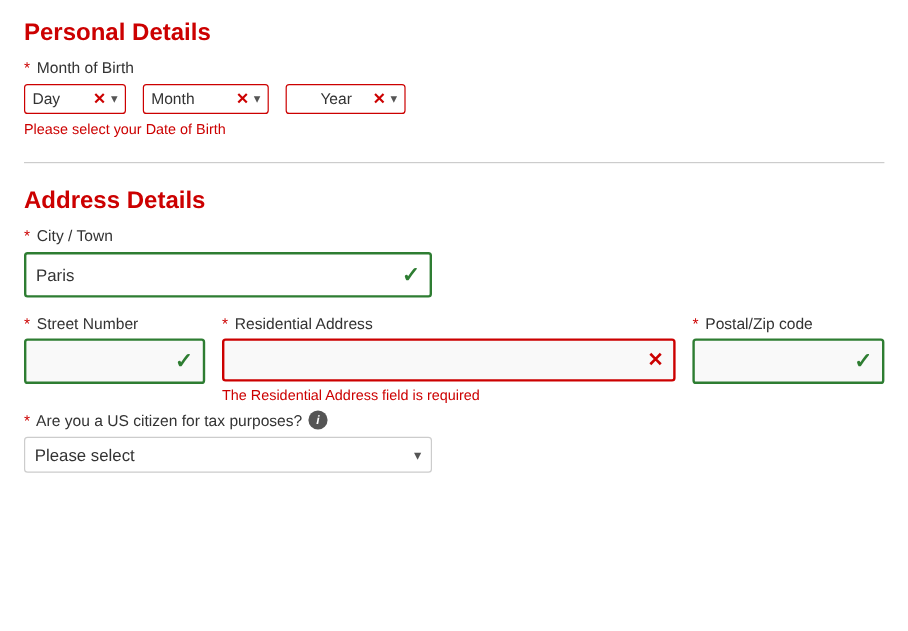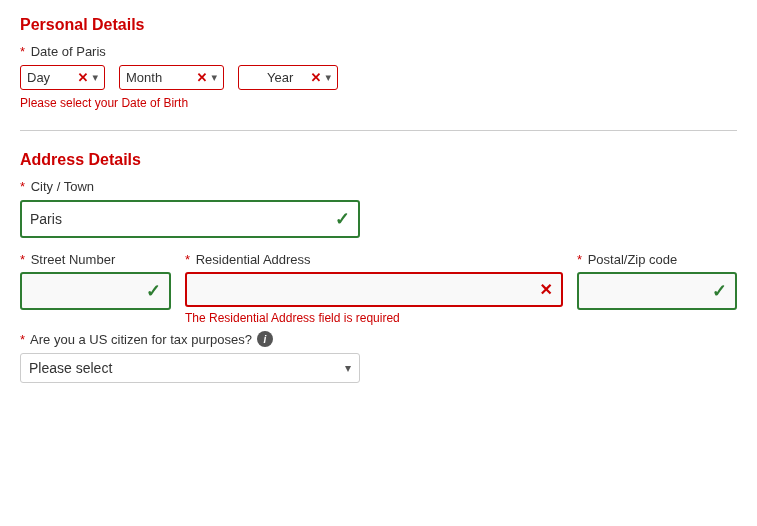--- a/index.html
+++ b/index.html
@@ -7,21 +7,21 @@
       font-family: Arial, sans-serif;
       font-size: 14px;
       background: #fff;
       color: #333;
       padding: 16px 20px;
       width: 757px;
     }
 
     .section-title {
       color: #cc0000;
-      font-size: 16px;
+      font-size: 20px;
       font-weight: bold;
       margin-bottom: 10px;
     }
 
     .field-label {
       font-size: 13px;
       color: #333;
       margin-bottom: 6px;
     }
 
@@ -243,21 +243,21 @@
     }
   </style>
 </head>
 <body>
 
 <div>
   <h2 class="section-title">Personal Details</h2>
 
   <div class="field-label">
     <span class="required">*</span>
-    <span>Date of Paris</span>
+    <span>Month of Birth</span>
   </div>
 
   <div class="dob-row">
 
     <div class="select-wrapper dob-select-day">
       <select>
         <option>Day</option>
       </select>
       <span class="x-icon">✕</span>
       <span class="chevron">▾</span>

